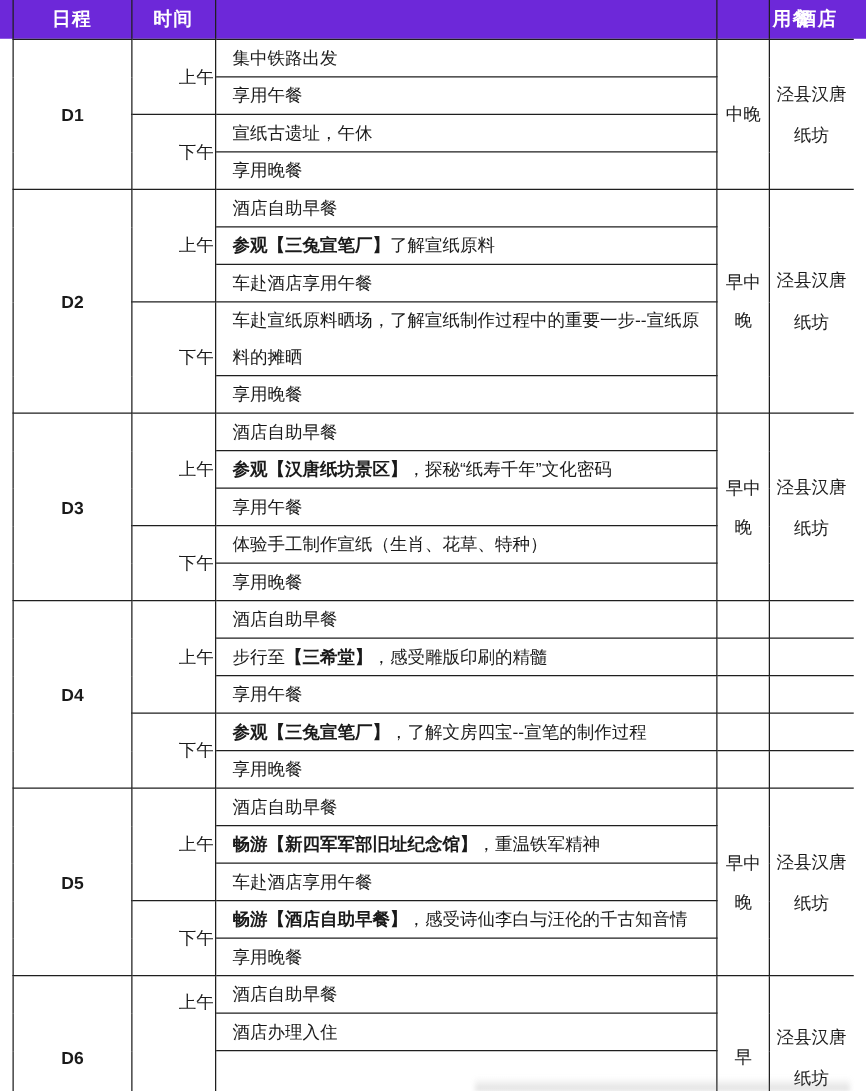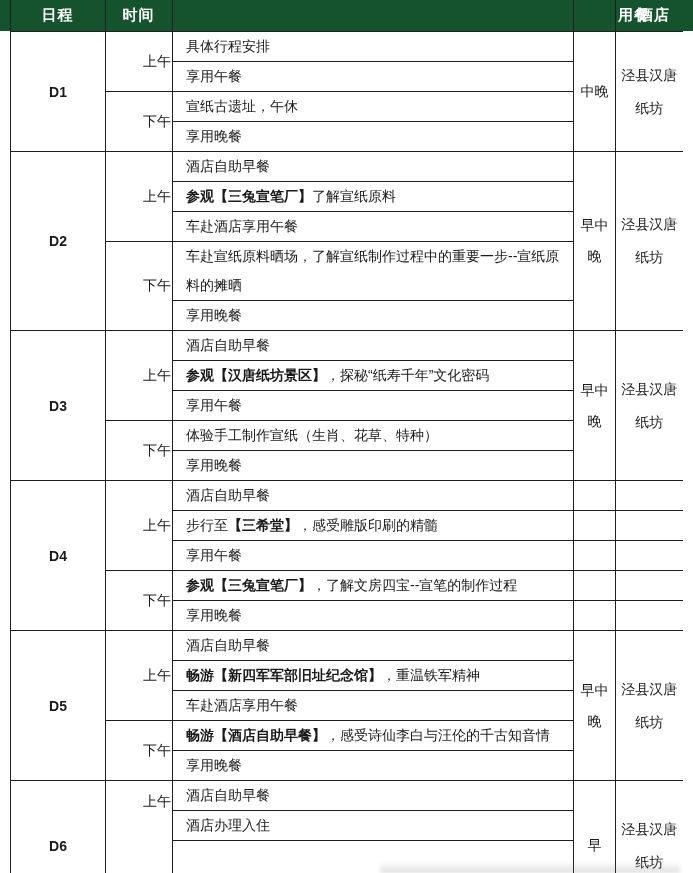--- a/index.html
+++ b/index.html
@@ -27,21 +27,21 @@
   td.hotel{text-align:center;line-height:33px;word-break:break-all;padding:0 3px;border-right:none;}
   #shadow{position:absolute;left:380px;top:862px;width:300px;height:11px;
         background:linear-gradient(to bottom,rgba(130,130,130,0),rgba(130,130,130,0.28));
         filter:blur(2px);}
 </style>
 </head>
 <body>
 
 <div id="page">
 
-  <div id="hdr" style="background: #14532d;">
+  <div id="hdr" style="background: #6d28d9;">
     <div class="hcell" style="left:10px;width:95px;">日程</div>
     <div class="hcell" style="left:105px;width:67px;">时间</div>
     <div class="hcell" style="left:573px;width:42px;padding-left:40px;">用餐</div>
     <div class="hcell" style="left:615px;width:78px;">酒店</div>
     <div class="vsep" style="left:10px;"></div>
     <div class="vsep" style="left:105px;"></div>
     <div class="vsep" style="left:172px;"></div>
     <div class="vsep" style="left:573px;"></div>
     <div class="vsep" style="left:615px;"></div>
   </div>
@@ -52,21 +52,21 @@
         <col class="c-day">
           <col class="c-time">
           <col class="c-act">
           <col class="c-meal">
           <col class="c-hotel">
       </colgroup>
       <tbody>
           <tr>
             <td class="day" rowspan="4">D1</td>
             <td class="time" rowspan="2">上午</td>
-            <td class="act"><span>具体行程安排</span></td>
+            <td class="act"><span>集中铁路出发</span></td>
             <td class="meal" rowspan="4">中晚</td>
             <td class="hotel" rowspan="4">泾县汉唐纸坊</td>
           </tr>
           <tr>
             <td class="act"><span>享用午餐</span></td>
           </tr>
           <tr>
             <td class="time" rowspan="2">下午</td>
             <td class="act"><span>宣纸古遗址，午休</span></td>
           </tr>

